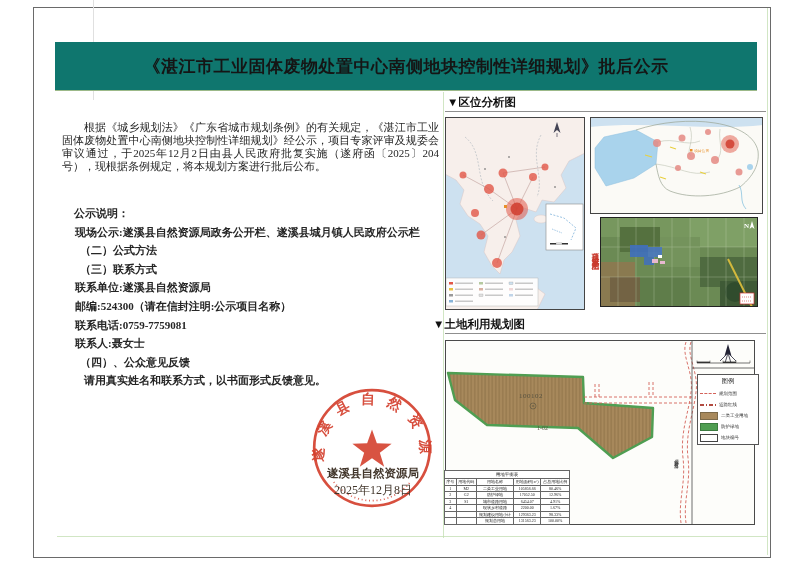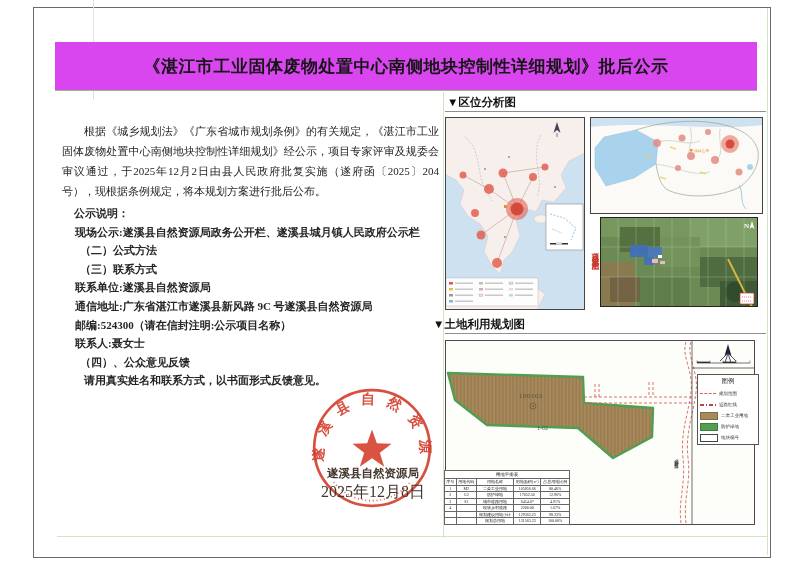--- a/index.html
+++ b/index.html
@@ -3,35 +3,35 @@
 <meta charset="utf-8">
 <style>
   html,body{margin:0;padding:0;background:#fff;}
   #page{position:relative;width:800px;height:565px;background:#fff;overflow:hidden;
         font-family:"Liberation Serif","DejaVu Serif",serif;color:#252525;}
   .abs{position:absolute;}
   
   #frame{left:33px;top:7px;width:736px;height:549px;border:1px solid #6a6a6a;}
   .scanline{background:#c2ddb0;opacity:.75;}
   
-  #banner{left:55px;top:42px;width:702px;height:48px;background:#d946ef;
+  #banner{left:55px;top:42px;width:702px;height:48px;background:#0f766e;
           border-bottom:1px solid #9cb989;display:flex;align-items:center;justify-content:center;}
   #banner h1{margin:0;font-size:17px;font-weight:bold;color:#151515;letter-spacing:.5px;}
   
-  #intro{left:62px;top:121px;width:377px;font-size:11px;line-height:20px;
+  #intro{left:62px;top:121px;width:377px;font-size:11px;line-height:13px;
          text-indent:2em;text-align:justify;}
   #lines{left:62px;top:204px;width:380px;font-size:11px;}
   #lines .ln{height:18.6px;line-height:18.6px;white-space:nowrap;font-weight:bold;}
   .ind-a{padding-left:12px;} .ind-b{padding-left:18px;}
   .ind-c{padding-left:13px;} .ind-d{padding-left:22px;}
   .url{font-size:8px;letter-spacing:0;}
   
   #seal-wrap{left:308px;top:384px;width:128px;height:128px;}
   #seal-org{left:303px;top:466px;width:140px;text-align:center;font-size:11.5px;color:#42362b;font-weight:bold;}
-  #seal-date{left:303px;top:482px;width:140px;text-align:center;font-size:16px;color:#42362b;}
+  #seal-date{left:303px;top:482px;width:140px;text-align:center;font-size:12px;color:#42362b;}
   
   .fig-head{font-size:11.5px;font-weight:bold;color:#111;}
   .fig-rule{height:0;border-top:1px solid #8f8f8f;}
   
   #side-label{left:590px;top:247px;height:64px;writing-mode:vertical-rl;
               font-size:7.5px;letter-spacing:1.5px;color:#c93a2d;font-weight:bold;}
   
   #road-label{left:674px;top:455px;height:60px;writing-mode:vertical-rl;
               font-size:4.5px;letter-spacing:1px;color:#333;}
   
@@ -68,22 +68,22 @@
   </div>
 
   <div class="abs" id="intro">根据《城乡规划法》《广东省城市规划条例》的有关规定，《湛江市工业固体废物处置中心南侧地块控制性详细规划》经公示，项目专家评审及规委会审议通过，于2025年12月2日由县人民政府批复实施（遂府函〔2025〕204号），现根据条例规定，将本规划方案进行批后公布。</div>
 
   <div class="abs" id="lines">
     <div class="ln ind-a">公示说明：</div>
     <div class="ln ind-c">现场公示:遂溪县自然资源局政务公开栏、遂溪县城月镇人民政府公示栏</div>
     <div class="ln ind-b">（二）公式方法</div>
     <div class="ln ind-b">（三）联系方式</div>
     <div class="ln ind-c">联系单位:遂溪县自然资源局</div>
-    <div class="ln ind-c">通信地址:广东省湛江市遂溪县新风路 9C 号遂溪县自然资源局</div>
     <div class="ln ind-c">邮编:524300（请在信封注明:公示项目名称）</div>
+    <div class="ln ind-c">联系电话:0759-7759081</div>
     <div class="ln ind-c">联系人:聂女士</div>
     <div class="ln ind-b">（四）、公众意见反馈</div>
     <div class="ln ind-d">请用真实姓名和联系方式，以书面形式反馈意见。</div>
   </div>
 
   <div class="abs" id="seal-wrap">
     <svg width="128" height="128" viewBox="0 0 124 124">
       <defs>
           <path id="sealArc" d="M16.8,79.1 A47,47 0 1 1 107.2,79.1" fill="none"></path>
         </defs>

